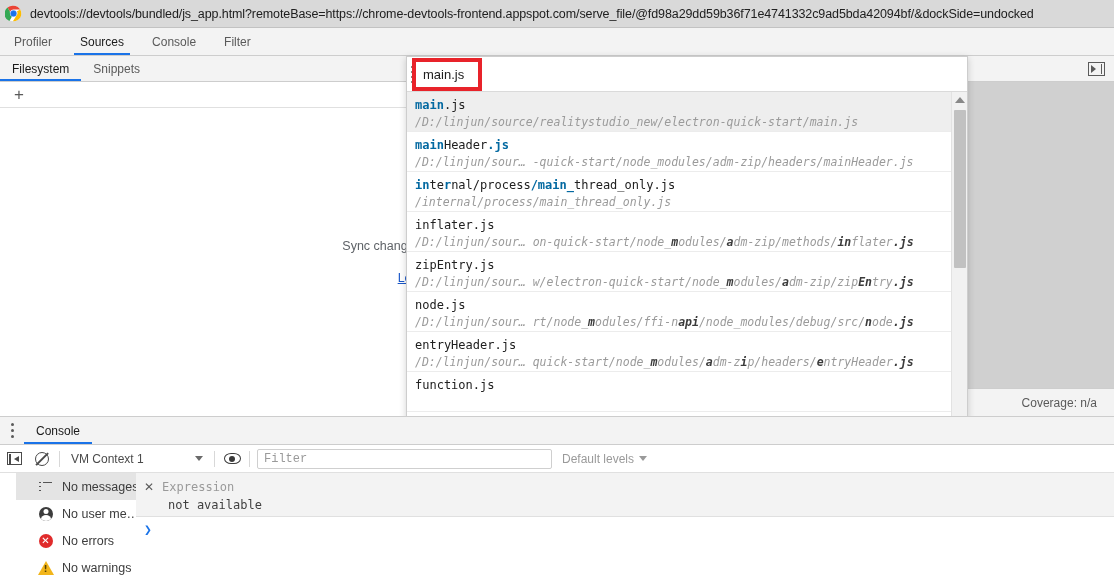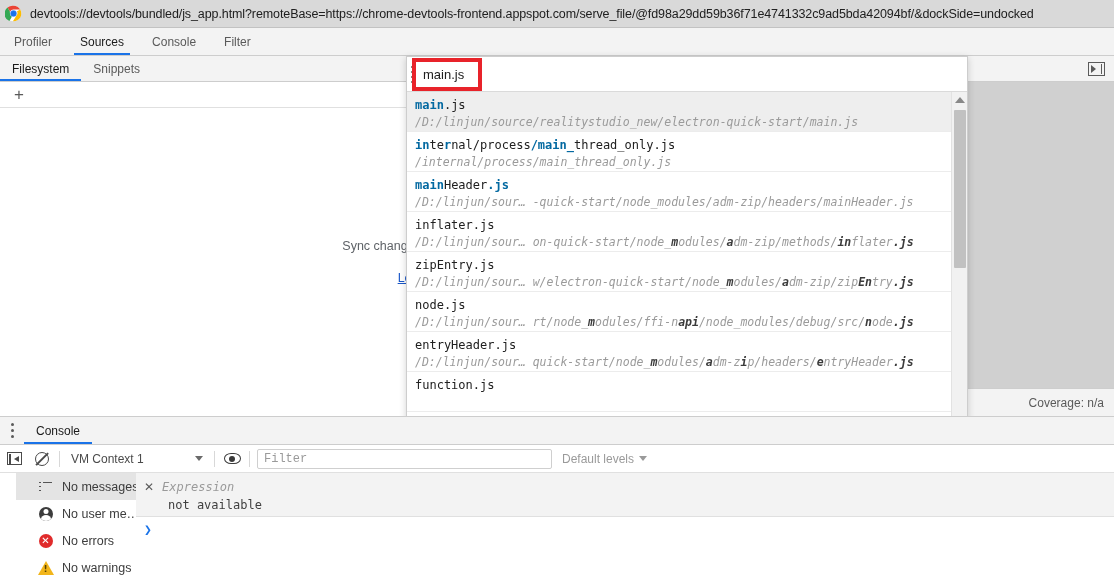--- a/index.html
+++ b/index.html
@@ -119,21 +119,21 @@
     border-bottom: 4px solid transparent;
   }
   .panel-expand-icon::after {
     content: ""; position: absolute; right: 2px; top: 1px; bottom: 1px;
     width: 1.5px; background: #5a5a5a;
   }
   .coverage-bar {
     position: absolute; left: 0; bottom: 0; width: 148px; height: 28px;
     background: #f3f3f3; border-top: 1px solid #cdcdcd;
     display: flex; align-items: center; justify-content: flex-end;
-    padding-right: 10px;
+    padding-right: 17px;
   }
   .coverage-text { font-size: 12px; color: #5a5a5a; }
 
   
   .quickopen-shell {
     position: absolute; left: 406px; top: 56px; width: 562px; height: 372px;
     background: #ffffff;
     border: 1px solid #cdcdcd;
     box-shadow: 0 2px 7px rgba(0,0,0,0.18);
   }
@@ -364,21 +364,21 @@
     background: #ffffff;
   }
   .expr-row {
     height: 44px; background: #f3f3f3; border-bottom: 1px solid #e0e0e0;
     padding: 4px 0 0 8px;
   }
   .expr-head { display: flex; align-items: center; gap: 8px; height: 19px; }
   .expr-x { font-size: 12px; color: #5a5a5a; font-family: "DejaVu Sans", sans-serif; }
   .expr-name {
     font-family: "DejaVu Sans Mono", "Liberation Mono", monospace;
-    font-size: 12px; color: #9a9a9a; font-style: italic;
+    font-size: 12px; color: #9a9a9a;
   }
   .expr-value {
     font-family: "DejaVu Sans Mono", "Liberation Mono", monospace;
     font-size: 12px; color: #404040; padding-left: 24px; line-height: 19px;
   }
   .prompt-row { height: 24px; display: flex; align-items: center; padding-left: 8px; gap: 6px; }
   .prompt-caret {
     color: #1a73e8; font-family: "DejaVu Sans Mono", monospace;
     font-size: 13px; font-weight: bold;
   }
@@ -463,26 +463,26 @@
     </div>
     <div class="qo-redbox"></div>
     <div class="qo-divider"></div>
 
     <div class="qo-list" id="qo-list">
         <div class="qo-item selected">
           <div class="qo-title"><b>main</b>.js</div>
           <div class="qo-sub">/D:/linjun/source/realitystudio_new/electron-quick-start/main.js</div>
         </div>
         <div class="qo-item">
+          <div class="qo-title"><b>main</b>Header<b>.js</b></div>
+          <div class="qo-sub">/D:/linjun/sour… -quick-start/node_modules/adm-zip/headers/mainHeader.js</div>
+        </div>
+        <div class="qo-item">
           <div class="qo-title"><b>in</b>te<b>r</b>nal/process<b>/main_</b>thread_only.js</div>
           <div class="qo-sub">/internal/process/main_thread_only.js</div>
-        </div>
-        <div class="qo-item">
-          <div class="qo-title"><b>main</b>Header<b>.js</b></div>
-          <div class="qo-sub">/D:/linjun/sour… -quick-start/node_modules/adm-zip/headers/mainHeader.js</div>
         </div>
         <div class="qo-item">
           <div class="qo-title">inflater.js</div>
           <div class="qo-sub">/D:/linjun/sour… on-quick-start/node_<b>m</b>odules/<b>a</b>dm-zip/methods/<b>in</b>flater<b>.js</b></div>
         </div>
         <div class="qo-item">
           <div class="qo-title">zipEntry.js</div>
           <div class="qo-sub">/D:/linjun/sour… w/electron-quick-start/node_<b>m</b>odules/<b>a</b>dm-zip/zip<b>En</b>try<b>.js</b></div>
         </div>
         <div class="qo-item">

